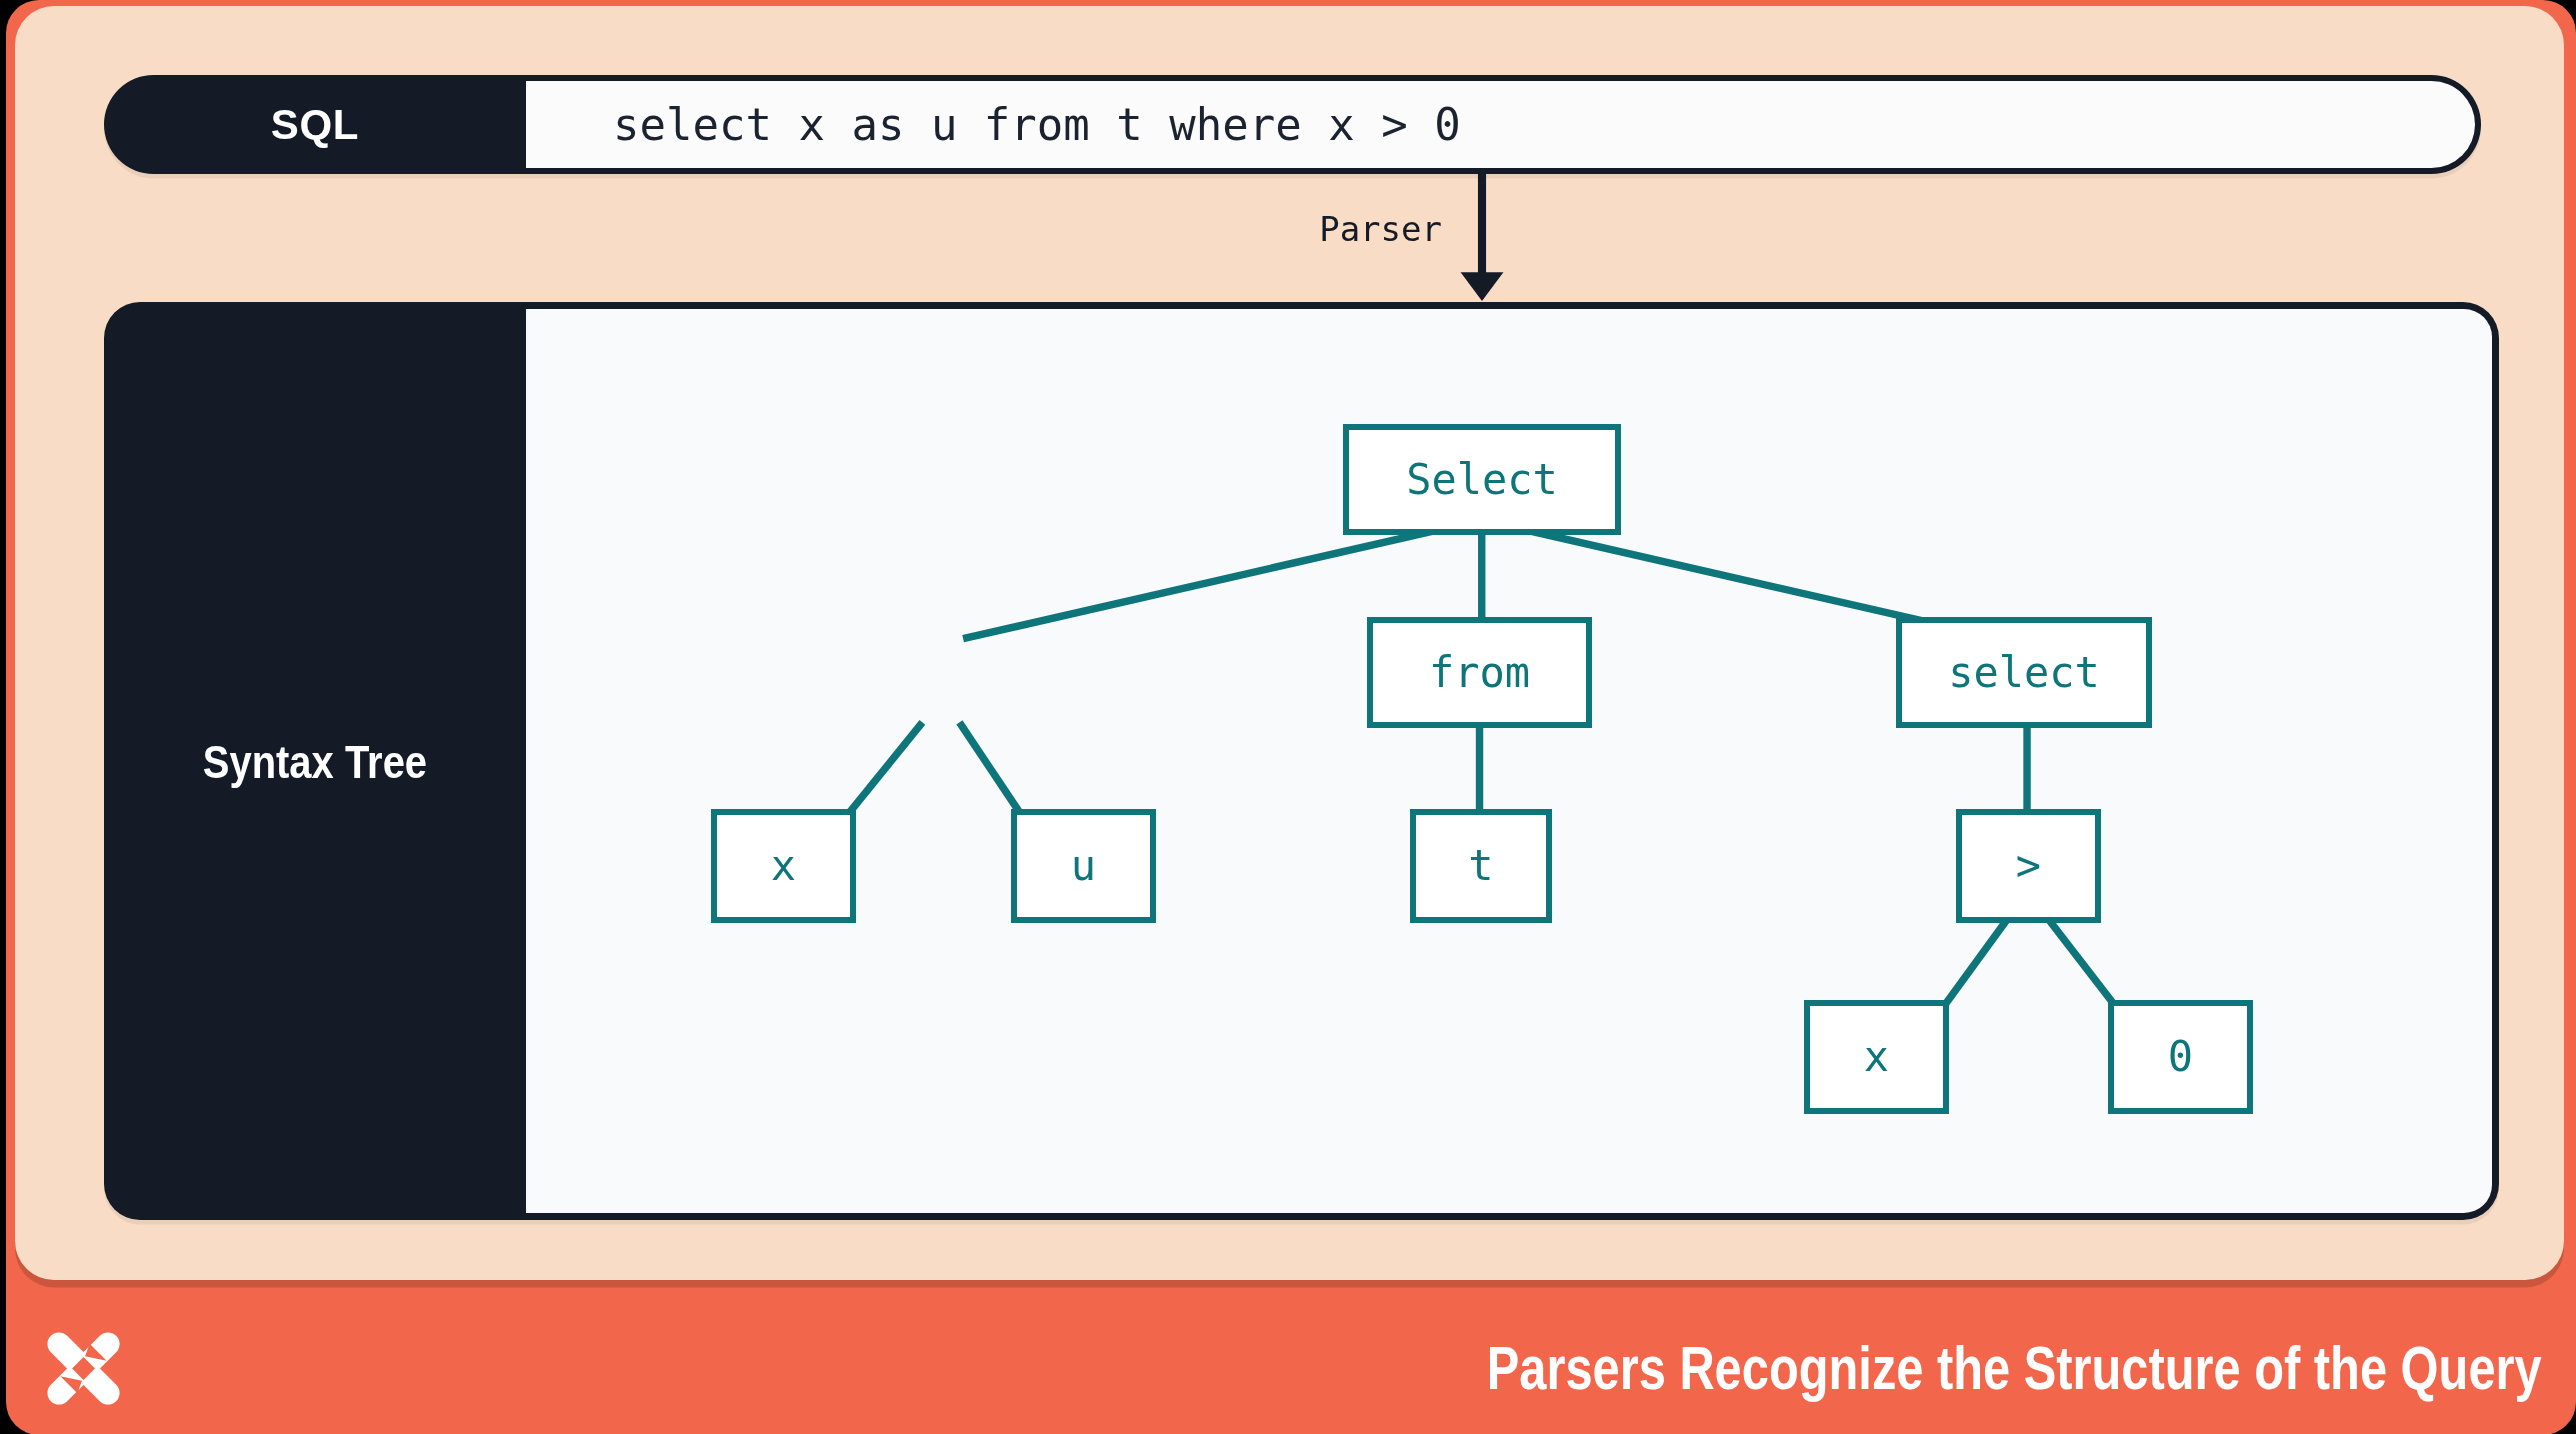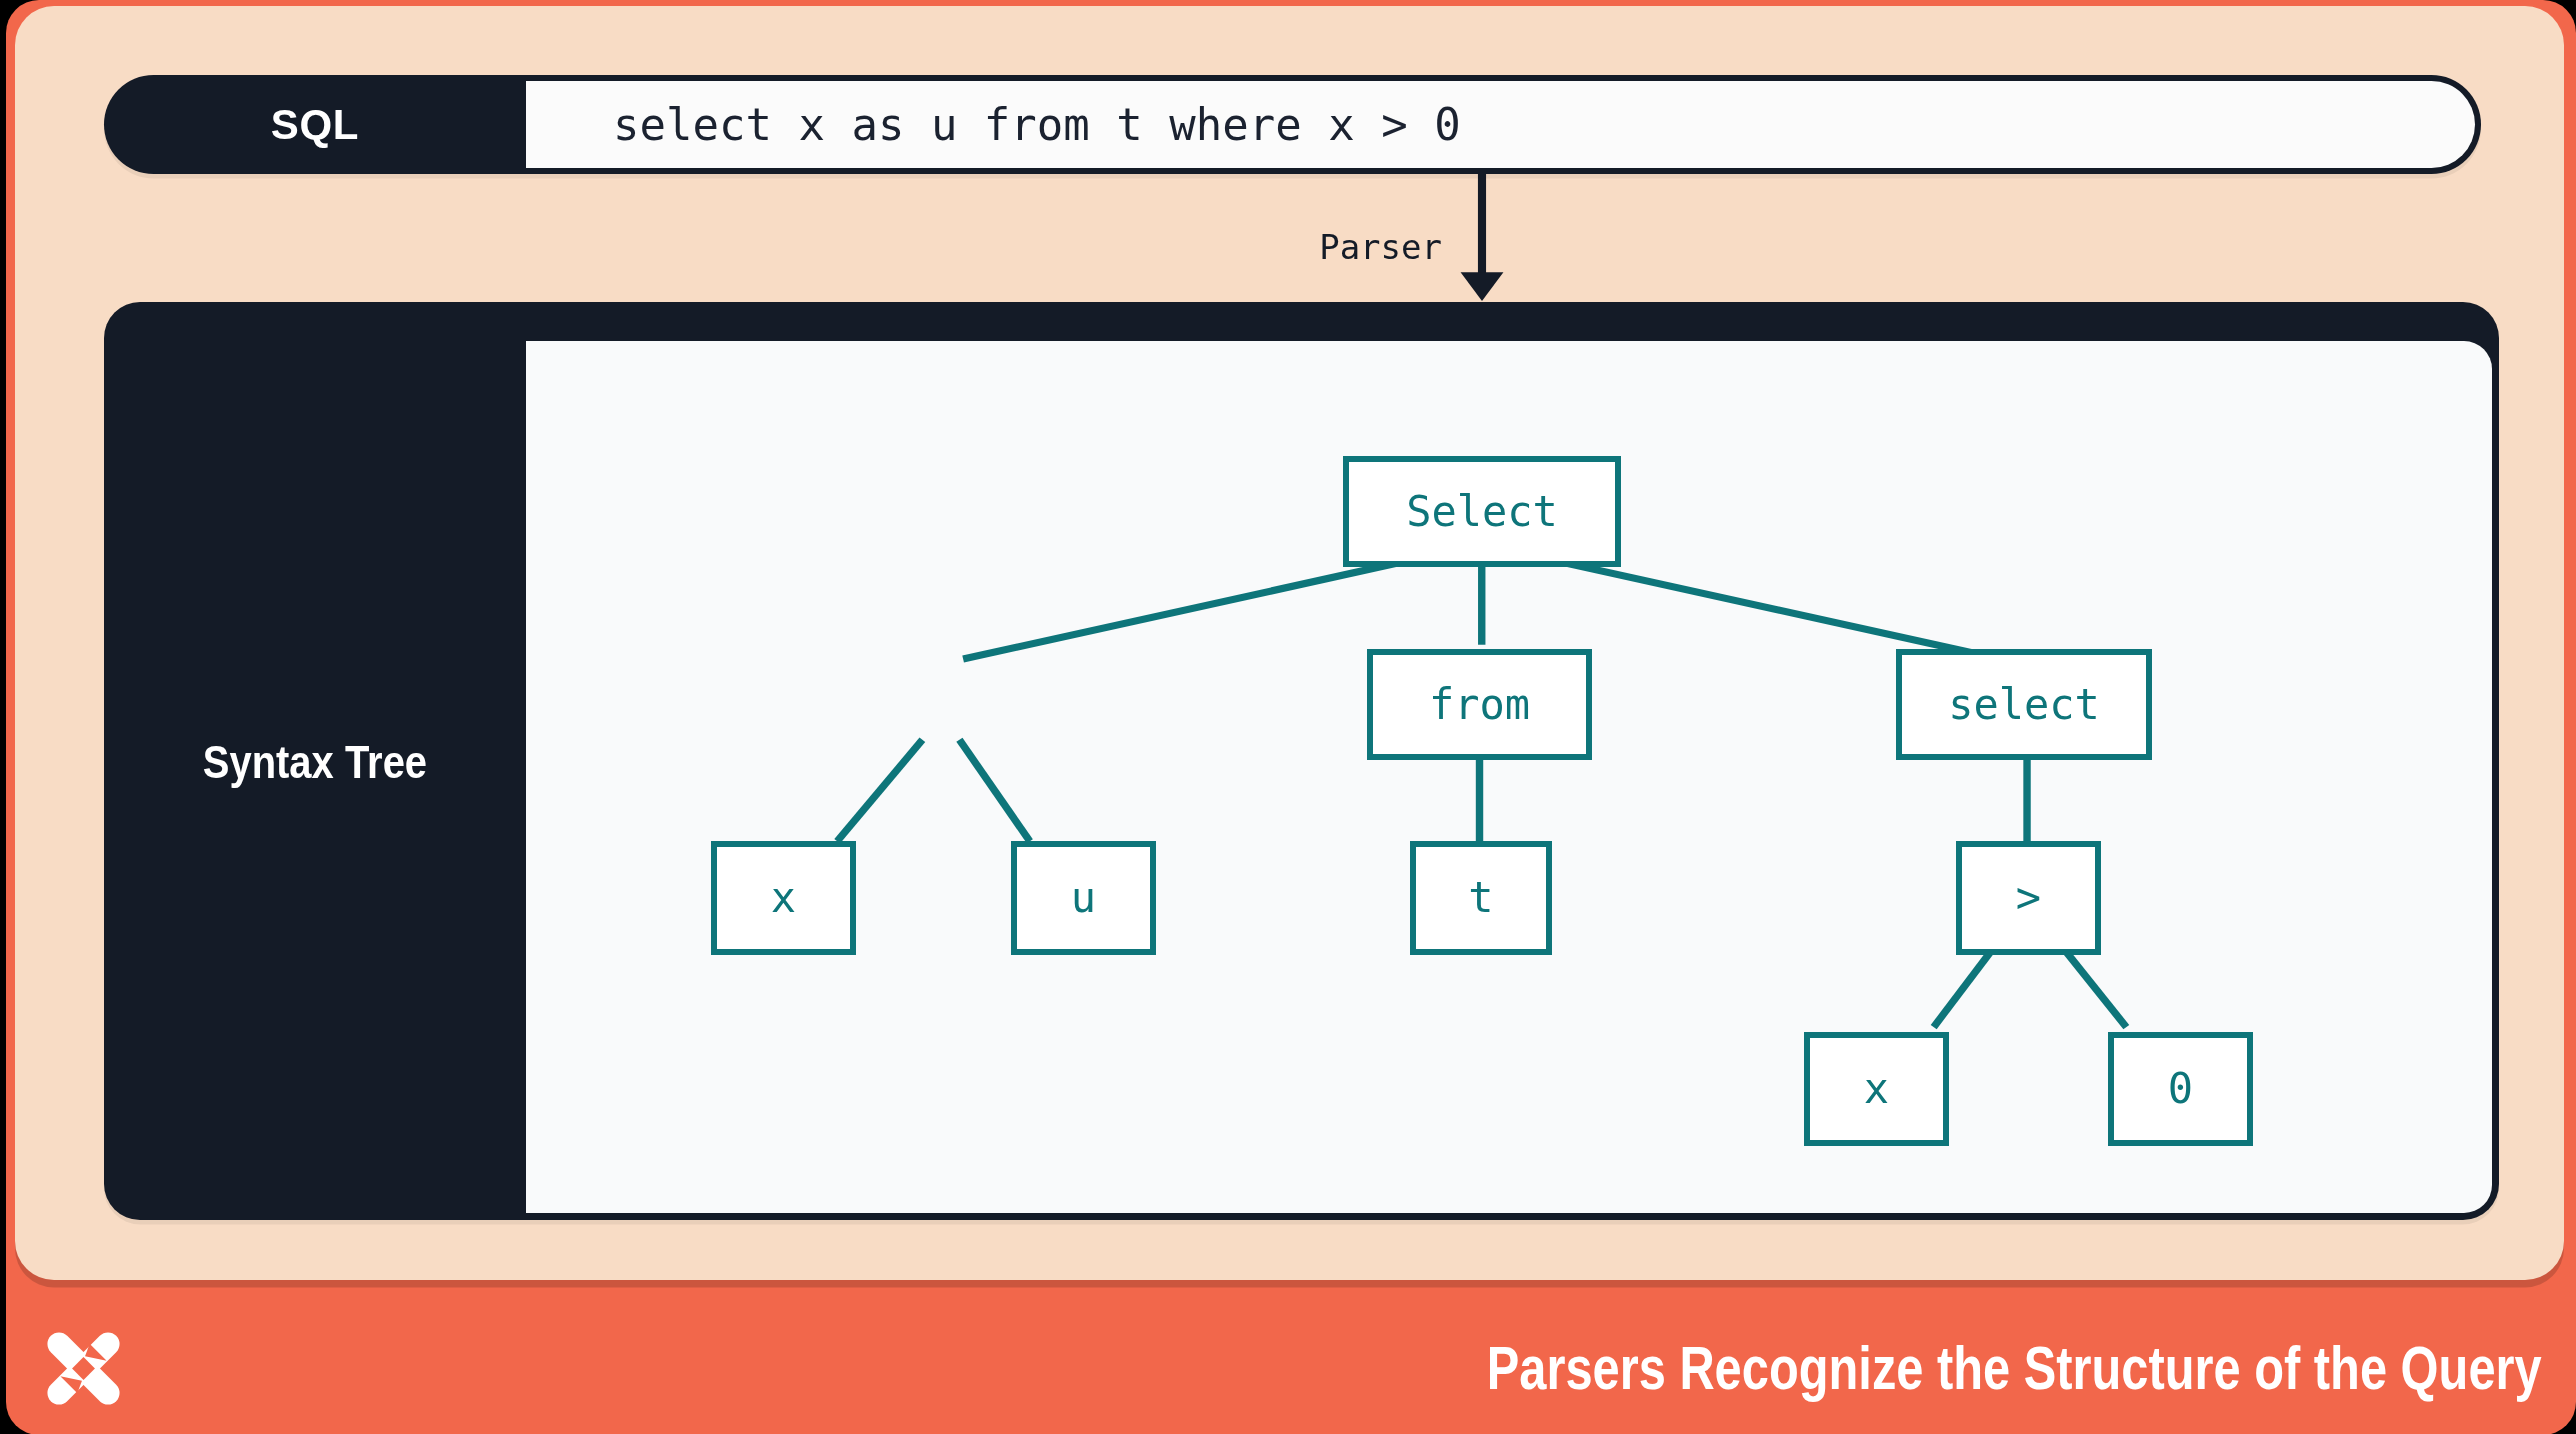--- a/index.html
+++ b/index.html
@@ -16,34 +16,34 @@
   .sql-label{position:absolute;left:0;top:0;width:422px;height:99px;
        display:flex;align-items:center;justify-content:center;
        color:#FFFFFF;font-size:42px;font-weight:bold;letter-spacing:0.7px;}
   .sql-code-box{position:absolute;left:422px;top:6px;right:6px;bottom:6px;
        background:#FBFBFB;border-radius:0 44px 44px 0;
        display:flex;align-items:center;}
   .sql-code{margin-left:87px;color:#1B2230;font-size:44px;
        font-family:"DejaVu Sans Mono",monospace;white-space:pre;}
 
   
-  .parser-label{position:absolute;left:1071px;top:226px;width:371px;
+  .parser-label{position:absolute;left:1071px;top:208px;width:371px;
        text-align:right;color:#141B27;font-size:34px;line-height:42px;
        font-family:"DejaVu Sans Mono",monospace;}
   .arrow-svg{position:absolute;left:1445px;top:174px;}
 
   
   .tree-panel{position:absolute;left:104px;top:302px;width:2395px;height:918px;
        background:#141B27;border-radius:36px;box-shadow:0 4.4px 0 rgba(0,0,0,0.06);}
   .panel-label{position:absolute;left:0;top:0;width:422px;height:918px;
        display:flex;align-items:center;justify-content:center;color:#FFFFFF;}
   .panel-label span{font-size:47px;font-weight:bold;transform:scaleX(0.85);
        transform-origin:center;white-space:nowrap;}
   .tree-area{position:absolute;left:422px;top:6.7px;right:6.7px;bottom:6.7px;
-       background:#F9FAFB;border-radius:0 28px 28px 0;overflow:hidden;margin-top:32px;}
+       background:#F9FAFB;border-radius:0 28px 28px 0;overflow:hidden;}
   .edges{position:absolute;left:0;top:0;width:100%;height:100%;}
   .node{position:absolute;background:#FFFFFF;border:6.7px solid #0E757A;
        box-sizing:border-box;display:flex;align-items:center;justify-content:center;
        color:#0E757A;font-size:42px;font-family:"DejaVu Sans Mono",monospace;}
   .n-select{left:817px;top:115px;width:278px;height:111px;}
   .n-as    {left:330px; top:308px;width:170px;height:111px;}
   .n-from  {left:841px;top:308px;width:225px;height:111px;}
   .n-where {left:1370px;top:308px;width:256px;height:111px;}
   .n-x1    {left:185px; top:500px;width:145px;height:114px;}
   .n-u     {left:485px; top:500px;width:145px;height:114px;}

